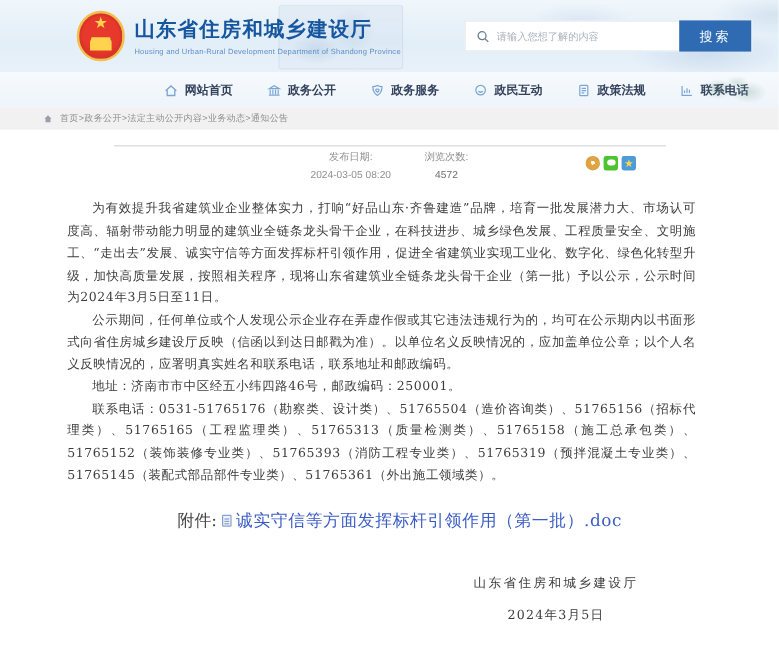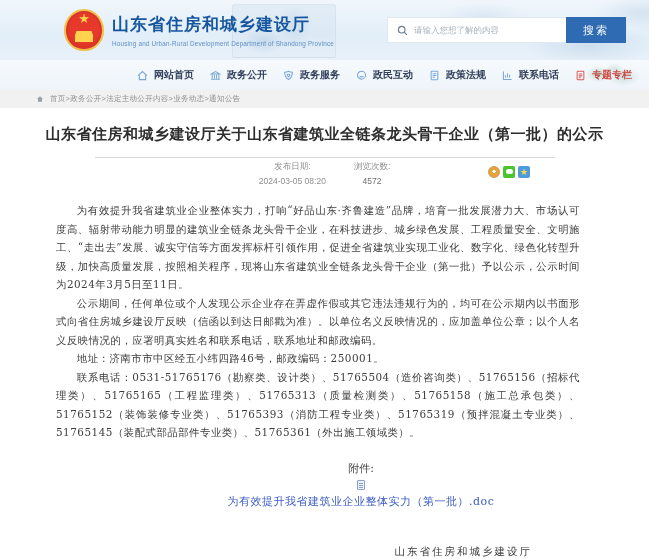--- a/index.html
+++ b/index.html
@@ -29,21 +29,21 @@
   .site-title { font-size:17px; font-weight:bold; color:#15569f; letter-spacing:1px; }
   .site-subtitle { margin-top:4px; font-size:6.3px; color:#5f8fc6; letter-spacing:.2px; }
   .search-bar { position:absolute; right:22px; top:17px; width:240px; height:26px; display:flex; align-items:center;
     background:#fff; border:1px solid #dfe8f1; }
   .search-icon { margin:0 6px 0 9px; display:flex; color:#6b7c90; }
   .search-input { flex:1; min-width:0; border:none; outline:none; font-size:8.5px; color:#555; background:transparent; }
   .search-input::placeholder { color:#a9b2bd; }
   .search-button { width:60px; height:26px; border:none; background:#2f6bb3; color:#fff; font-size:11px; letter-spacing:2px; cursor:pointer; font-family:inherit; }
 
   
-  .main-nav { position:relative; height:30px; background:linear-gradient(180deg,#f6fafd, #eef4fa); display:flex; align-items:center; padding-left:136px; gap:15px; overflow:hidden; }
+  .main-nav { position:relative; height:30px; background:linear-gradient(180deg,#f6fafd, #eef4fa); display:flex; align-items:center; padding-left:136px; gap:28px; overflow:hidden; }
   .nav-item { display:flex; align-items:center; gap:5px; font-size:10px; font-weight:bold; color:#33415c; cursor:pointer; white-space:nowrap; }
   .nav-item .nv-icon { display:flex; color:#7aa6d6; }
   .nav-item.special { color:#d8403c; }
   .nav-item.special .nv-icon { color:#e05a52; }
   .decor-tree { position:absolute; right:6px; top:2px; width:64px; height:27px; opacity:.5; pointer-events:none;
     background:
       radial-gradient(ellipse 18px 12px at 30% 45%, rgba(96,140,110,.55), transparent 70%),
       radial-gradient(ellipse 22px 13px at 70% 55%, rgba(96,150,130,.5), transparent 70%),
       radial-gradient(ellipse 14px 8px at 55% 25%, rgba(110,160,140,.45), transparent 70%); }
 
@@ -63,21 +63,21 @@
   .share { width:12px; height:12px; border-radius:2px; position:relative; cursor:pointer; }
   .share.weibo { border-radius:50%; background:radial-gradient(circle at 50% 45%, #fff 0 22%, #e6a23c 23%); border:1px solid #caa04a; }
   .share.wechat { background:#4cc42f; }
   .share.wechat::after { content:""; position:absolute; left:2.5px; top:3px; width:7px; height:5px; background:#fff; border-radius:3px; }
   .share.qzone { background:#4e9bdc; color:#ffd84d; font-size:9px; line-height:12px; text-align:center; }
 
   .article-body { margin:21px 69px 0 56px; }
   .article-body p { font-family:"DejaVu Serif", serif; font-size:10.4px; line-height:18.5px; color:#3d3d3d;
     text-align:justify; text-indent:2em; letter-spacing:.5px; }
 
-  .attachment-row { margin:19px 69px 0 120px; padding-left:2em; font-family:"DejaVu Serif", serif; font-size:11px; color:#474747; display:flex; align-items:center; gap:4px;flex-direction:column; }
+  .attachment-row { margin:19px 69px 0 120px; padding-left:2em; font-family:"DejaVu Serif", serif; font-size:14px; color:#474747; display:flex; align-items:center; gap:4px; }
   .doc-icon { display:inline-block; width:8px; height:10px; border:1px solid #8aa0d0; border-radius:1px; position:relative; background:#eef2fb; }
   .doc-icon::after { content:""; position:absolute; left:1px; top:2px; width:4px; height:1px; background:#8aa0d0; box-shadow:0 2px 0 #8aa0d0, 0 4px 0 #8aa0d0; }
   .attachment-link { color:#3b5cc4; text-decoration:none; letter-spacing:.5px; cursor:pointer; }
 
   .signature { margin:36px 117px 0 auto; width:max-content; text-align:center; font-family:"DejaVu Serif", serif; color:#3d3d3d; }
   .signature-org { font-size:10.5px; letter-spacing:2px; }
   .signature-date { margin-top:13px; font-size:10.5px; letter-spacing:1px; }
 </style>
 </head>
 <body>
@@ -175,21 +175,20 @@
   <div class="breadcrumb-bar">
     <span class="breadcrumb-home-icon">
       <svg width="8" height="8" viewBox="0 0 14 14" fill="currentColor">
           <path d="M7 2 1.8 7h1.6v5h7.2V7h1.6Z"></path>
         </svg>
     </span>
     <span class="breadcrumb-path">首页&gt;政务公开&gt;法定主动公开内容&gt;业务动态&gt;通知公告</span>
   </div>
 
   <main class="article">
-    <h1 class="article-title">山东省住房和城乡建设厅关于山东省建筑业全链条龙头骨干企业（第一批）的公示</h1>
     <div class="title-divider"></div>
 
     <div class="meta-row">
       <span class="meta-item">
         <span>发布日期:</span>
         <span>2024-03-05 08:20</span>
       </span>
       <span class="meta-item">
         <span>浏览次数:</span>
         <span class="meta-views-value">4572</span>
@@ -204,21 +203,21 @@
     <div class="article-body">
       <p>为有效提升我省建筑业企业整体实力，打响“好品山东·齐鲁建造”品牌，培育一批发展潜力大、市场认可度高、辐射带动能力明显的建筑业全链条龙头骨干企业，在科技进步、城乡绿色发展、工程质量安全、文明施工、“走出去”发展、诚实守信等方面发挥标杆引领作用，促进全省建筑业实现工业化、数字化、绿色化转型升级，加快高质量发展，按照相关程序，现将山东省建筑业全链条龙头骨干企业（第一批）予以公示，公示时间为2024年3月5日至11日。</p>
       <p>公示期间，任何单位或个人发现公示企业存在弄虚作假或其它违法违规行为的，均可在公示期内以书面形式向省住房城乡建设厅反映（信函以到达日邮戳为准）。以单位名义反映情况的，应加盖单位公章；以个人名义反映情况的，应署明真实姓名和联系电话，联系地址和邮政编码。</p>
       <p>地址：济南市市中区经五小纬四路46号，邮政编码：250001。</p>
       <p>联系电话：0531-51765176（勘察类、设计类）、51765504（造价咨询类）、51765156（招标代理类）、51765165（工程监理类）、51765313（质量检测类）、51765158（施工总承包类）、51765152（装饰装修专业类）、51765393（消防工程专业类）、51765319（预拌混凝土专业类）、51765145（装配式部品部件专业类）、51765361（外出施工领域类）。</p>
     </div>
 
     <div class="attachment-row">
       <span>附件:</span>
       <span class="doc-icon"></span>
-      <a class="attachment-link">为有效提升我省建筑业企业整体实力（第一批）.doc</a>
+      <a class="attachment-link">诚实守信等方面发挥标杆引领作用（第一批）.doc</a>
     </div>
 
     <div class="signature">
       <div class="signature-org">山东省住房和城乡建设厅</div>
       <div class="signature-date">2024年3月5日</div>
     </div>
   </main>
 
 </div>
 

